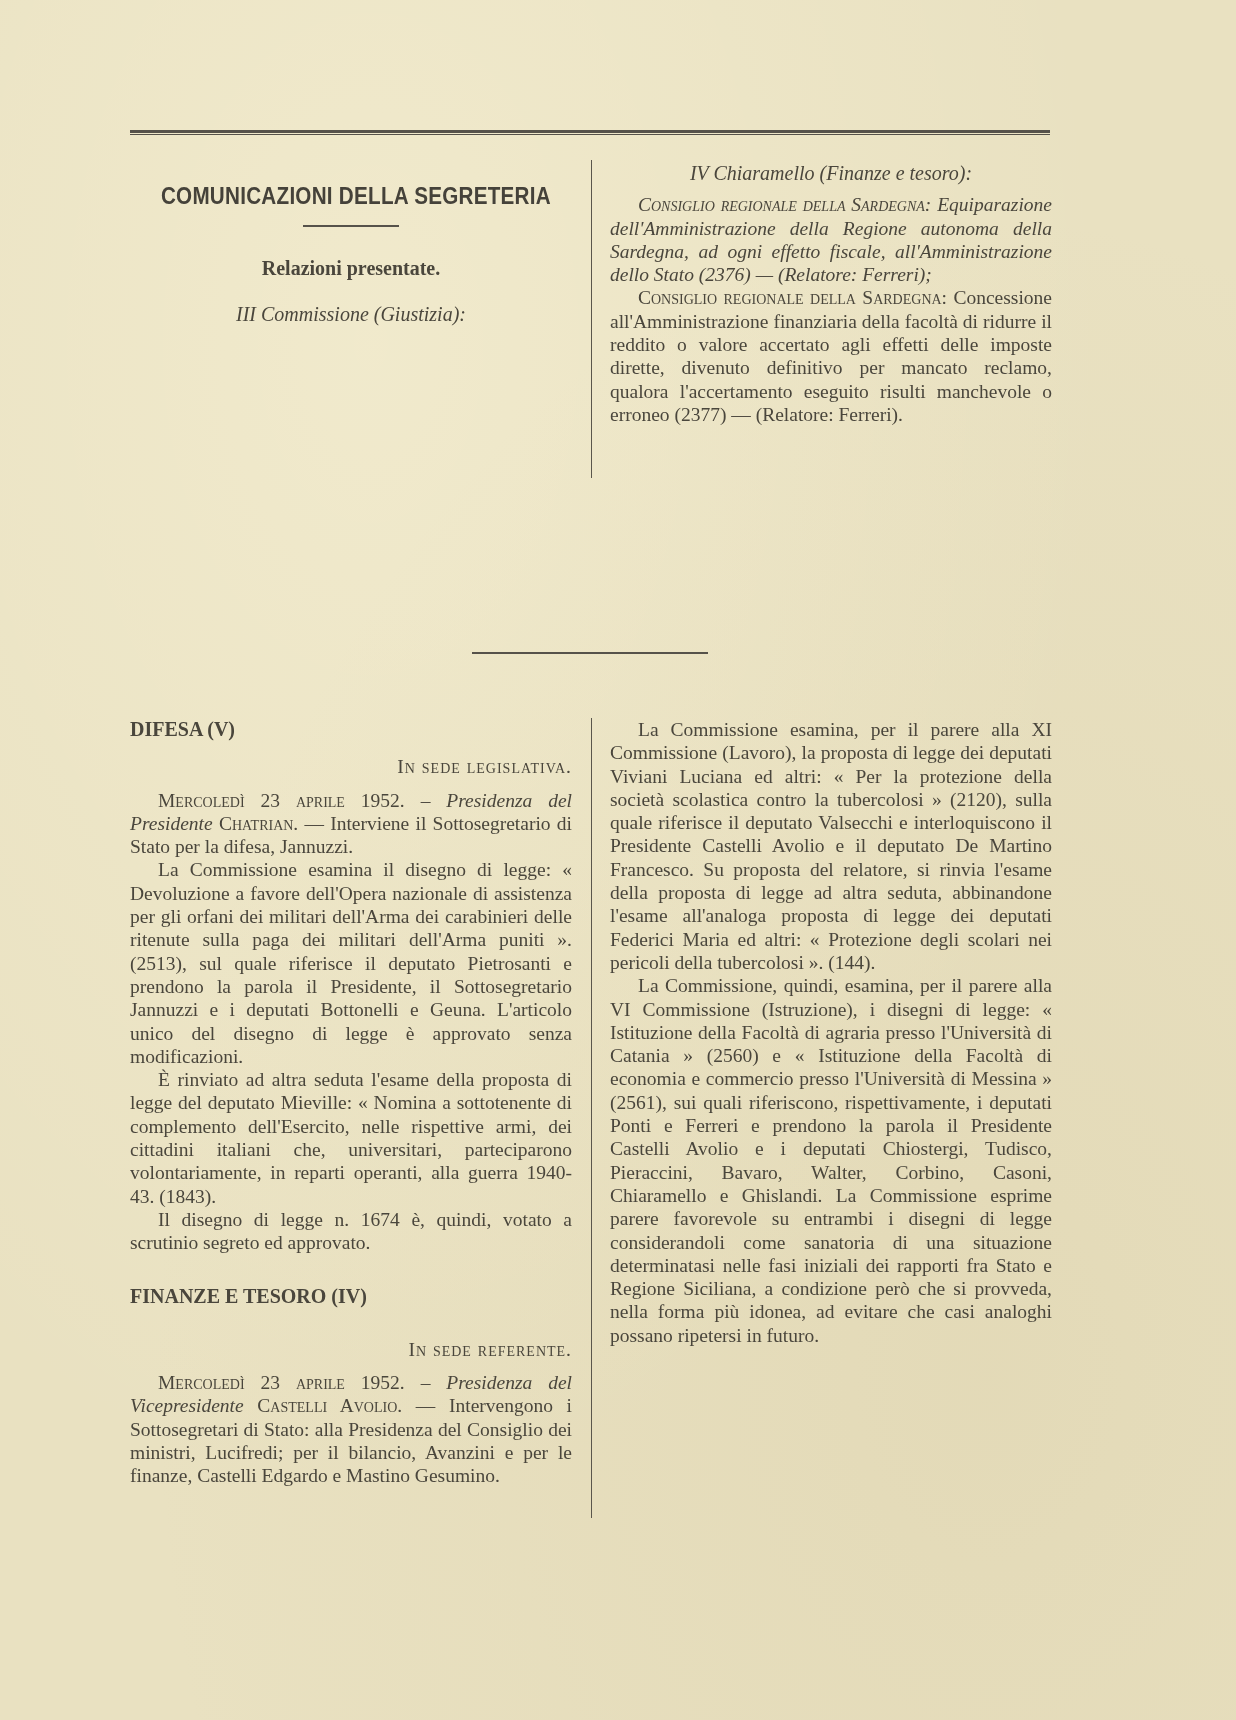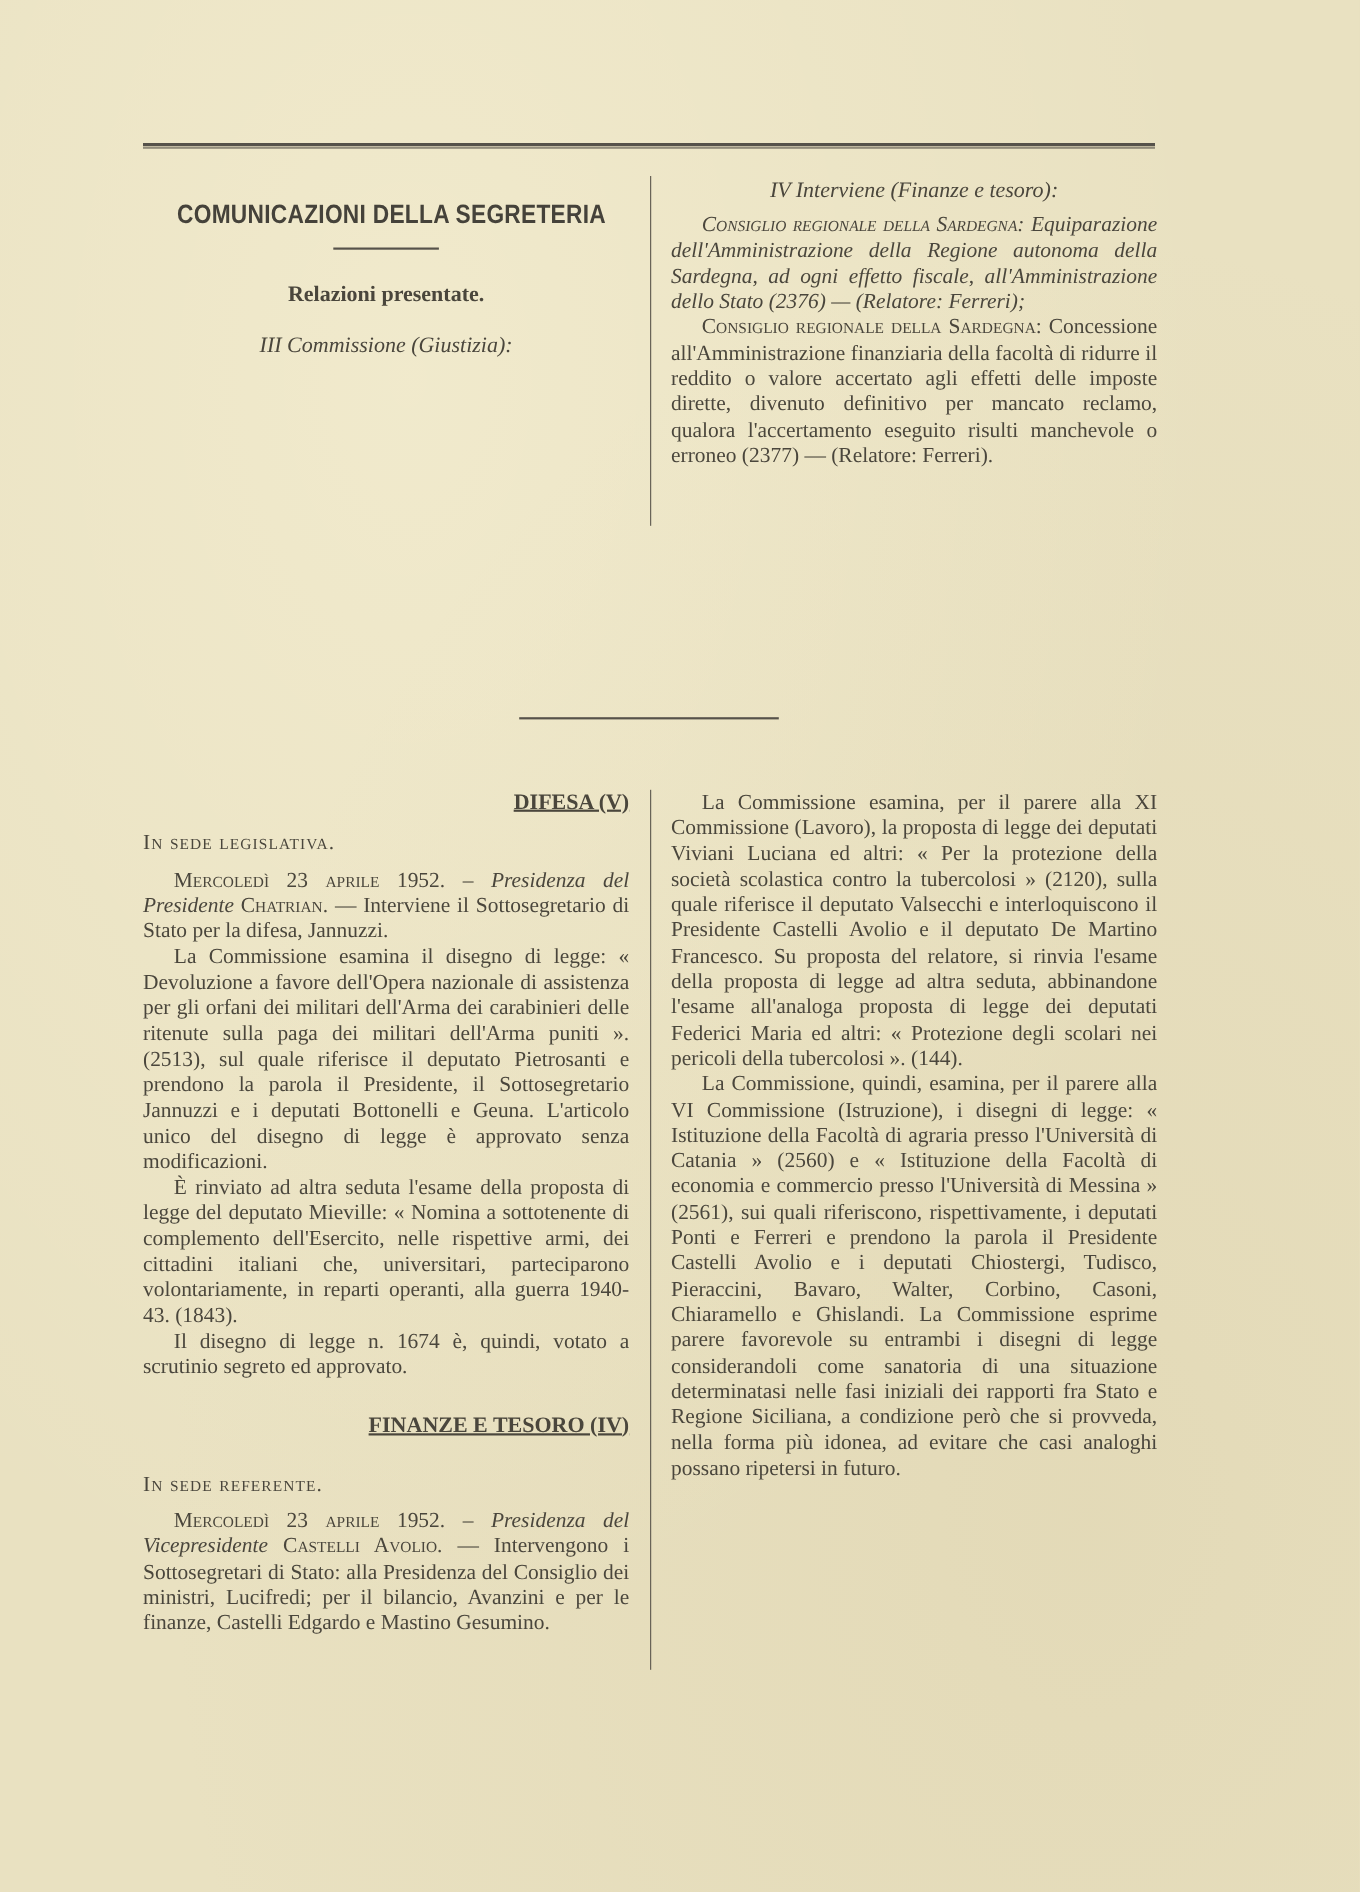--- a/index.html
+++ b/index.html
@@ -43,22 +43,22 @@
   .sub-bold { font-weight: bold; text-align: center; font-size: 20px; margin: 0; text-indent: 0 !important; }
   .ital-center { font-style: italic; text-align: center; margin: 0; text-indent: 0 !important; font-size: 20px; }
   .sc { font-variant: small-caps; }
   .it { font-style: italic; }
   .bollettino {
     position: absolute; top: 586px; left: 0; width: 1236px;
     text-align: center; font-family: "Liberation Sans", sans-serif;
     font-weight: bold; font-size: 38px; letter-spacing: 2.5px; color: #3f3c35;
   }
   .bollettino-rule { position: absolute; top: 652px; left: 472px; width: 236px; height: 2px; background: #56524a; }
-  .sec-head { font-weight: bold; text-align: right; font-size: 20px; margin: 0; text-indent: 0 !important; text-decoration: underline; }
-  .sede { text-align: left; font-variant: small-caps; letter-spacing: 1px; margin: 0; text-indent: 0 !important; }
+  .sec-head { font-weight: bold; text-align: left; font-size: 20px; margin: 0; text-indent: 0 !important; }
+  .sede { text-align: right; font-variant: small-caps; letter-spacing: 1px; margin: 0; text-indent: 0 !important; }
 </style>
 </head>
 <body>
 
 <div class="page">
 
   <div class="top-rule"></div>
 
   <div class="col" style="top:184px; left:130px; width:442px;">
     <div class="sans-head comm-head">COMUNICAZIONI DELLA SEGRETERIA</div>
@@ -67,21 +67,21 @@
     <p class="ital-center" style="margin-top:22px;">
       <span>III Commissione</span>
       <span>(Giustizia):</span>
     </p>
   </div>
 
   <div class="vrule" style="top:160px; left:591px; height:318px;"></div>
 
   <div class="col" style="top:162px; left:610px; width:442px;">
     <p class="ital-center">
-      <span>IV Interviene</span>
+      <span>IV Chiaramello</span>
       <span>(Finanze e tesoro):</span>
     </p>
     <p style="margin-top:8px;font-style:italic;">
       <span class="sc">Consiglio regionale della Sardegna</span><span>: Equiparazione dell'Amministrazione della Regione autonoma della Sardegna, ad ogni effetto fiscale, all'Amministrazione dello Stato (2376) — (Relatore: Ferreri);</span>
     </p>
     <p>
       <span class="sc">Consiglio regionale della Sardegna</span><span>: Concessione all'Amministrazione finanziaria della facoltà di ridurre il reddito o valore accertato agli effetti delle imposte dirette, divenuto definitivo per mancato reclamo, qualora l'accertamento eseguito risulti manchevole o erroneo (2377) — (Relatore: Ferreri).</span>
     </p>
   </div>
 

